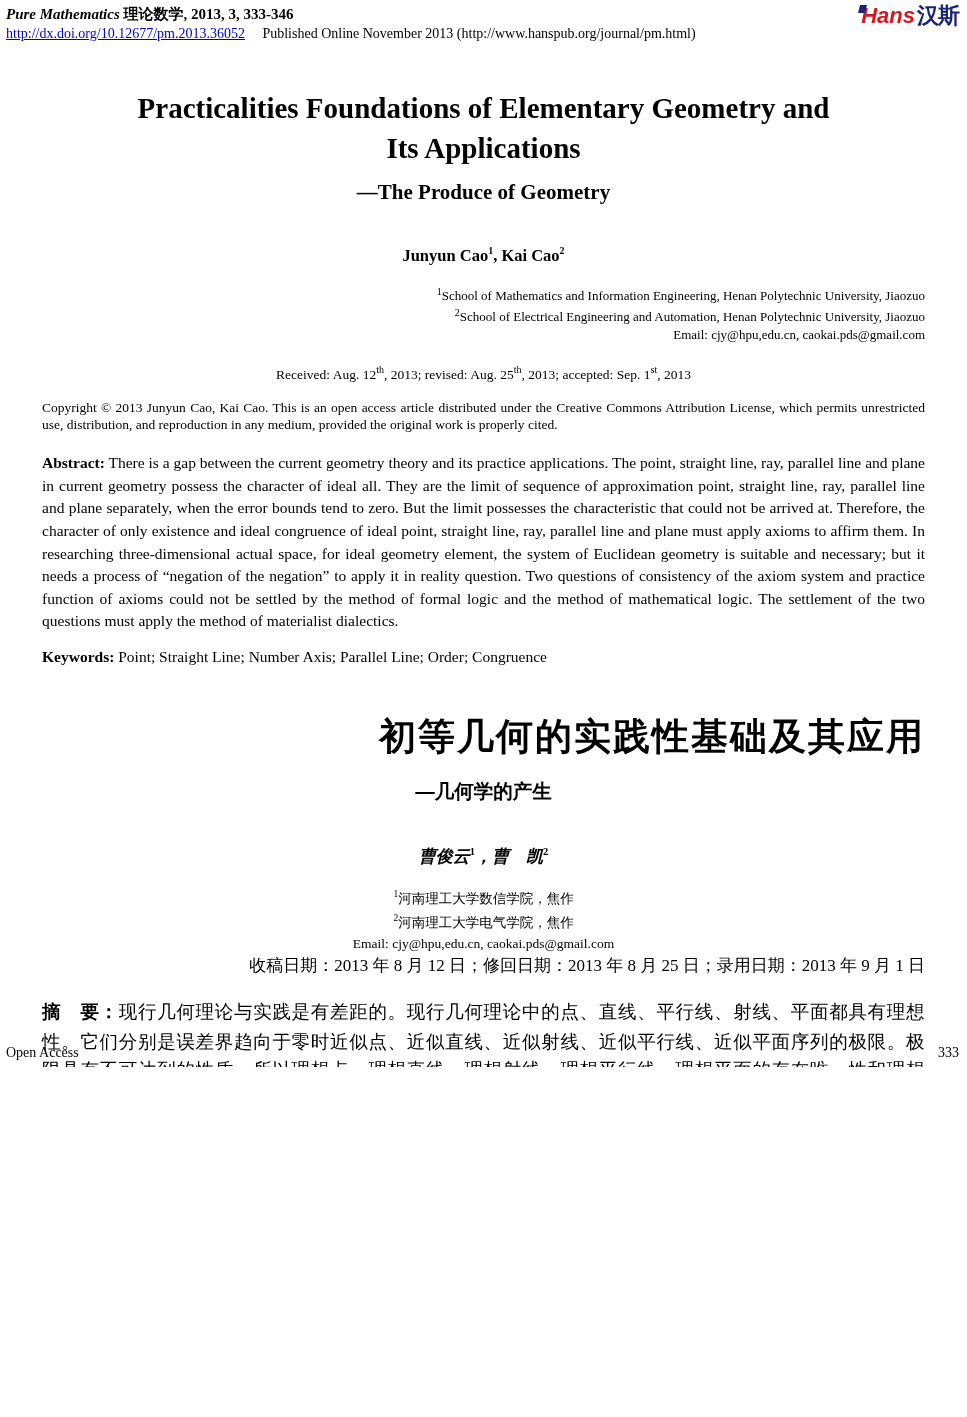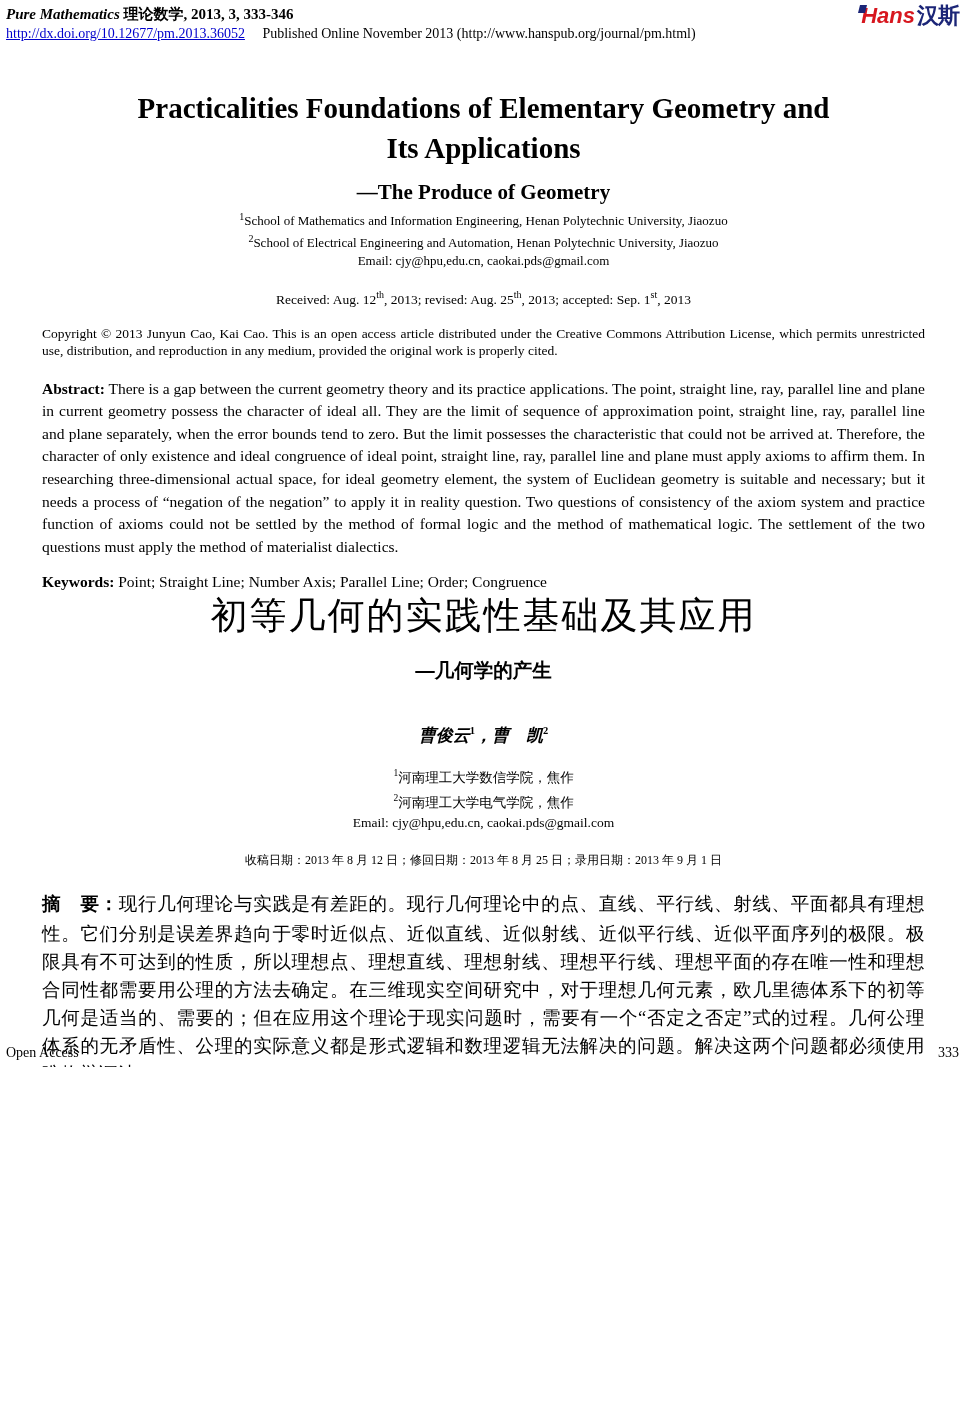--- a/index.html
+++ b/index.html
@@ -35,42 +35,42 @@
     background: #1B2577;
     transform: skewX(-14deg);
   }
   .logo-cn { color: #1B2577; font-style: normal; margin-left: 2px; letter-spacing: -1px; }
   
   .main { margin: 0 36px; }
   .title { margin-top: 44px; text-align: center; font-size: 29px; font-weight: bold; line-height: 40px; }
   .subtitle { margin-top: 12px; text-align: center; font-size: 21px; font-weight: bold; }
   .authors { margin-top: 40px; text-align: center; font-size: 16.5px; font-weight: bold; }
   .authors sup, .affil sup, .received sup { font-size: 10px; }
-  .affil-block { margin-top: 3px; text-align: center; font-size: 13px; line-height: 17.5px; }
+  .affil-block { margin-top: 17px; text-align: right; font-size: 13px; line-height: 17.5px; }
   .received { margin-top: 20px; text-align: center; font-size: 13.5px; }
   .copyright { margin-top: 17px; text-align: justify; font-size: 13.5px; line-height: 17px; }
   .abstract { margin-top: 19px; text-align: justify; font-size: 15.5px; line-height: 22.6px; }
   .abstract .label, .keywords .label { font-weight: bold; }
   .keywords { margin-top: 15px; font-size: 15.5px; }
   
   .cn-title {
-    text-align: center;
+    margin-top: 46px; text-align: right;
     font-family: "Liberation Sans", sans-serif;
-    font-size: 37px; font-weight: normal; letter-spacing: 2px;
+    font-size: 37px; font-weight: bold; letter-spacing: 2px;
   }
   .cn-subtitle {
     margin-top: 16px; text-align: center;
     font-family: "Liberation Sans", sans-serif;
     font-size: 19.5px; font-weight: bold;
   }
   .cn-authors { margin-top: 40px; text-align: center; font-size: 17px; font-weight: bold; font-style: italic; }
   .cn-authors sup { font-size: 10.5px; font-style: normal; }
   .cn-affil-block { margin-top: 16px; text-align: center; font-size: 13.5px; line-height: 21px; }
   .cn-affil-block sup { font-size: 9.5px; }
-  .cn-dates { margin-top: 19px; text-align: center; font-size: 12px; }
+  .cn-dates { text-align: right; font-size: 17px; }
   .cn-abstract { margin-top: 21px; text-align: justify; font-size: 18.5px; line-height: 28px; letter-spacing: 0.5px; }
   .cn-abstract .label, .cn-keywords .label {
     font-family: Liberation Mono, monospace; font-weight: bold;
   }
   .cn-keywords { margin-top: 23px; font-size: 17px; }
   
   .footer {
     position: absolute; left: 6px; right: 8px; bottom: 6px;
     display: flex; justify-content: space-between;
     font-size: 14px;
@@ -95,20 +95,23 @@
   </div>
 
   <div class="main">
 
     <h1 class="title">
       <span>Practicalities Foundations of Elementary Geometry and</span><br>
       <span>Its Applications</span>
     </h1>
     <div class="subtitle">—The Produce of Geometry</div>
 
+    <div class="authors">
+      <span>Junyun Cao</span><sup>1</sup><span>, </span><span>Kai Cao</span><sup>2</sup>
+    </div>
 
     <div class="affil-block">
       <div class="affil"><sup>1</sup><span>School of Mathematics and Information Engineering, Henan Polytechnic University, Jiaozuo</span></div>
       <div class="affil"><sup>2</sup><span>School of Electrical Engineering and Automation, Henan Polytechnic University, Jiaozuo</span></div>
       <div>Email: cjy@hpu,edu.cn, caokai.pds@gmail.com</div>
     </div>
 
     <div class="received">
       <span>Received: Aug. 12</span><sup>th</sup><span>, 2013; revised: Aug. 25</span><sup>th</sup><span>, 2013; accepted: Sep. 1</span><sup>st</sup><span>, 2013</span>
     </div>

